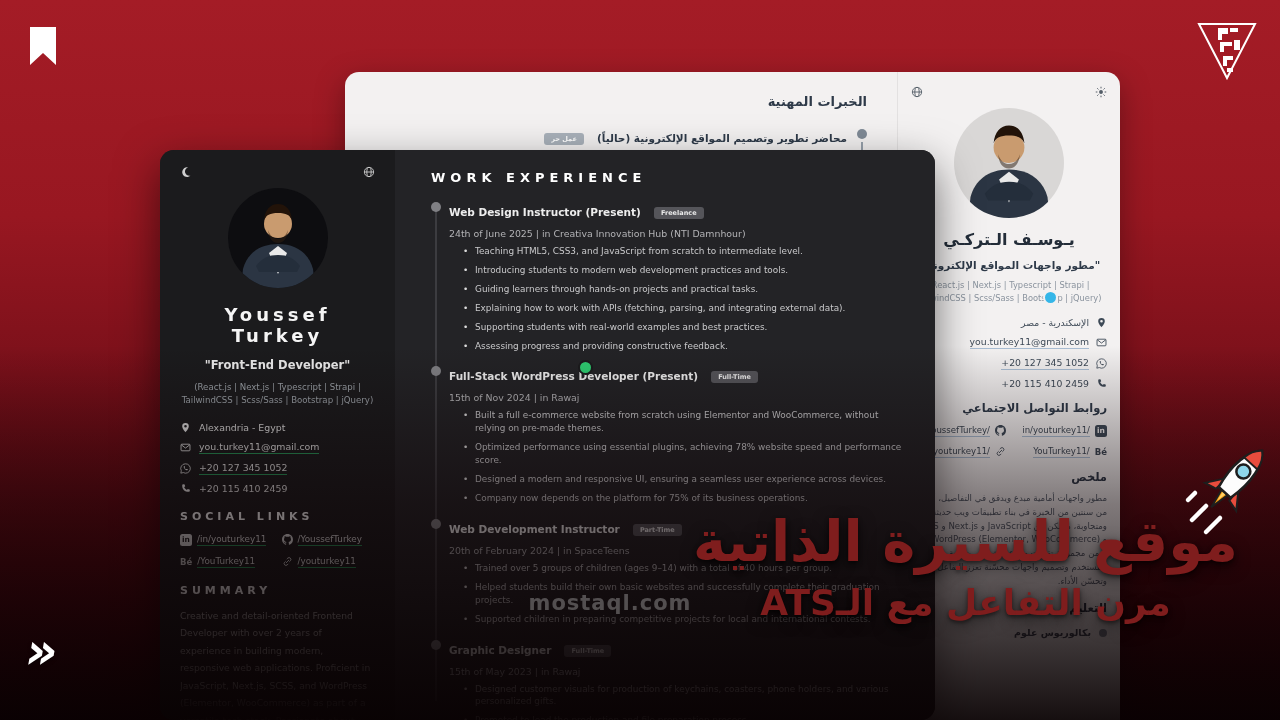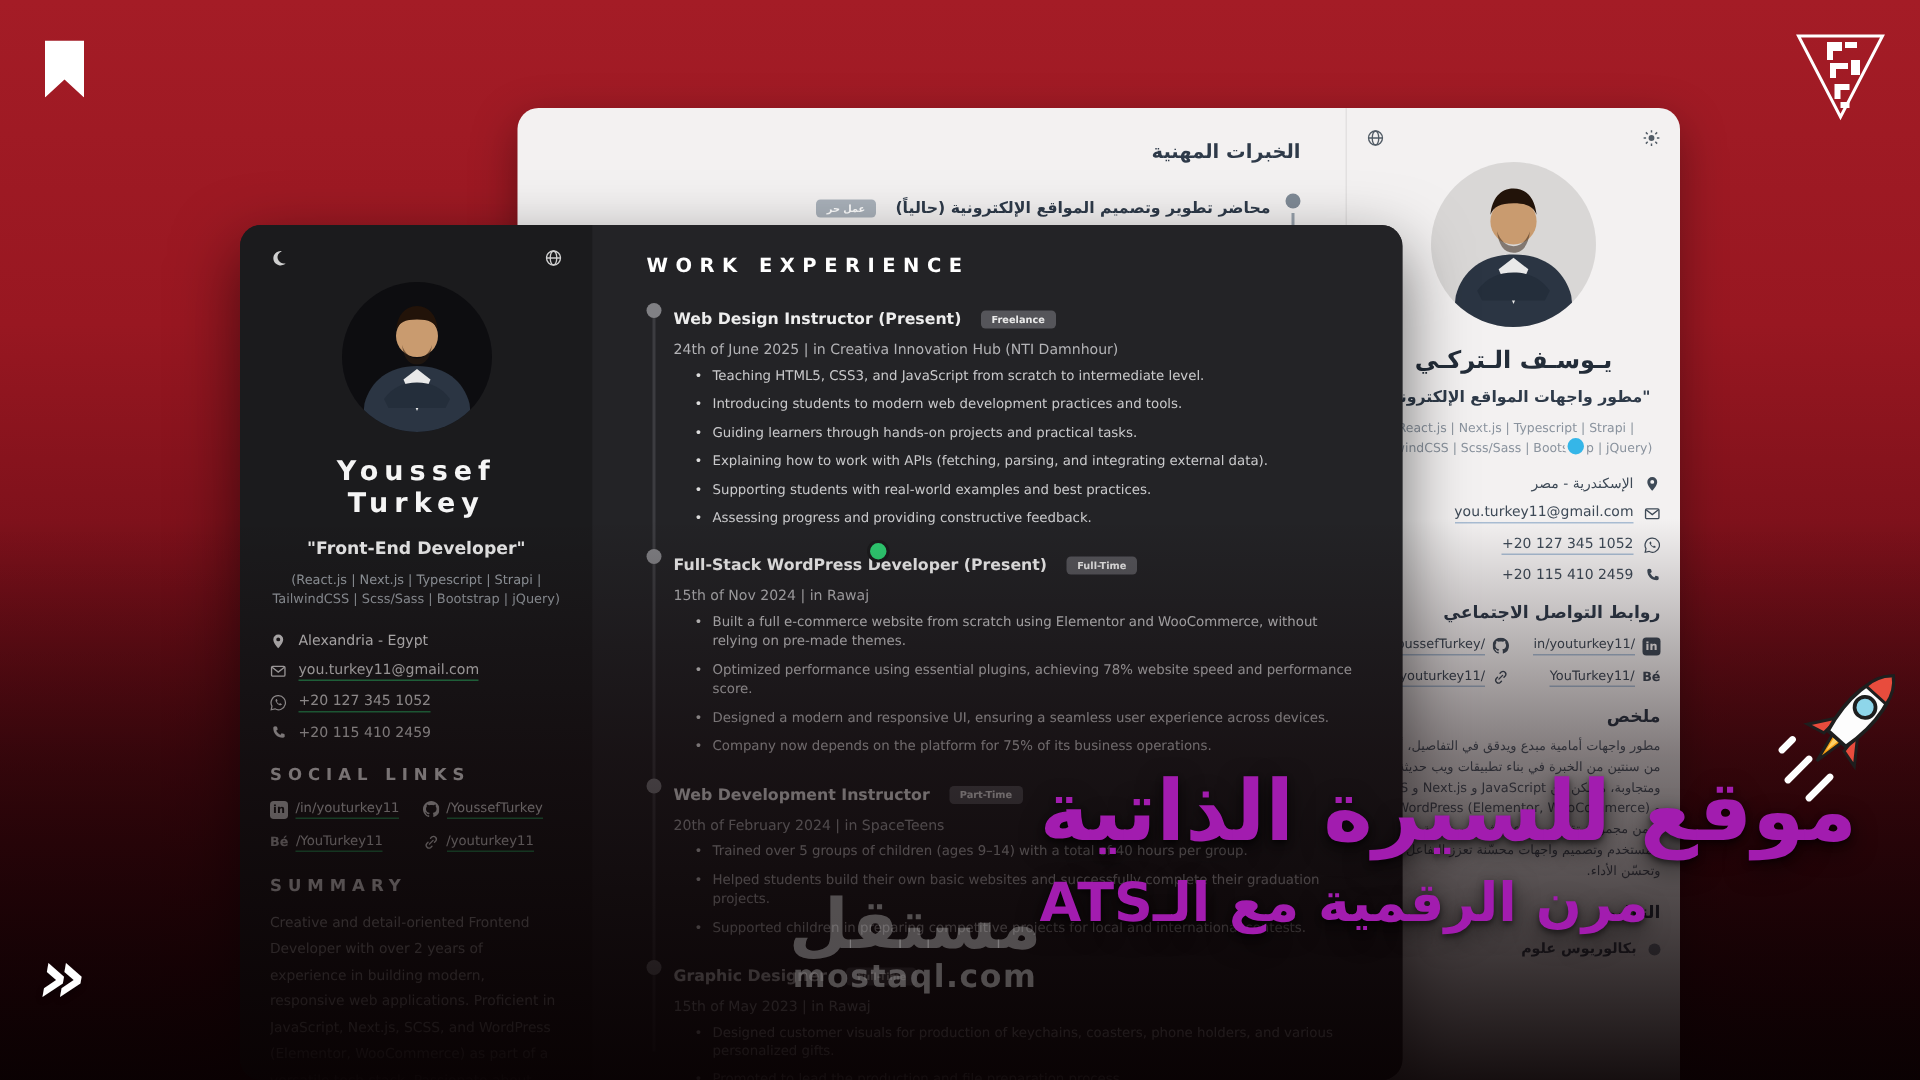--- a/index.html
+++ b/index.html
@@ -8,21 +8,21 @@
        background:linear-gradient(180deg,#a41c26 0%,#981721 30%,#7a101a 52%,#520810 78%,#33040b 100%);}
   .layer{position:absolute;}
   
   .vignette{inset:0;z-index:3;pointer-events:none;
     background:linear-gradient(180deg,rgba(15,2,4,0) 48%,rgba(13,2,4,.5) 70%,rgba(8,1,2,.94) 100%);}
   .bookmark{left:30px;top:27px;z-index:6;}
   .brand-logo{right:22px;top:16px;z-index:6;}
   .chevrons{left:26px;top:626px;z-index:6;color:#fff;font-size:50px;font-weight:bold;
     transform:skewX(-10deg);text-shadow:0 2px 4px rgba(0,0,0,.4);line-height:1;}
   .rocket{right:-4px;top:434px;z-index:6;}
-  .hero-text{right:42px;top:510px;z-index:7;text-align:left;direction:rtl;color:#a21caf;
+  .hero-text{right:42px;top:510px;z-index:7;text-align:center;direction:rtl;color:#7f1d1d;
     text-shadow:0 5px 16px rgba(0,0,0,.6),0 2px 4px rgba(0,0,0,.55);}
   .hero-line1{font-size:56px;font-weight:bold;line-height:1.15;}
   .hero-line2{font-size:36px;font-weight:bold;margin-top:8px;}
   .watermark{left:470px;top:592px;width:280px;z-index:5;text-align:center;
     color:rgba(210,210,210,.34);line-height:1.05;}
   .wm-name{font-size:46px;font-weight:bold;}
   .wm-domain{font-size:21px;font-weight:bold;letter-spacing:1px;}
   
   .light-panel{left:345px;top:72px;width:775px;height:648px;z-index:1;background:#f3f1f1;
     border-radius:14px 14px 0 0;box-shadow:0 10px 30px rgba(0,0,0,.35);}
@@ -366,27 +366,26 @@
         </ul>
       </div>
 
     </div>
   </div>
 </div>
 
 <div class="layer vignette"></div>
 
 <div class="layer watermark">
-  <div class="wm-name">مستقل</div>
   <div class="wm-domain">mostaql.com</div>
 </div>
 
 <div class="layer hero-text">
   <div class="hero-line1">موقع للسيرة الذاتية</div>
-  <div class="hero-line2">مرن الرقمية مع الـATS</div>
+  <div class="hero-line2">مرن التفاعل مع الـATS</div>
 </div>
 
 <div class="layer bookmark">
   <svg width="26" height="38" viewBox="0 0 26 38">
       <path d="M0 0h26v38L13 26 0 38z" fill="#fff"></path>
     </svg>
 </div>
 
 <div class="layer brand-logo">
   <svg width="62" height="70" viewBox="0 0 62 70">

